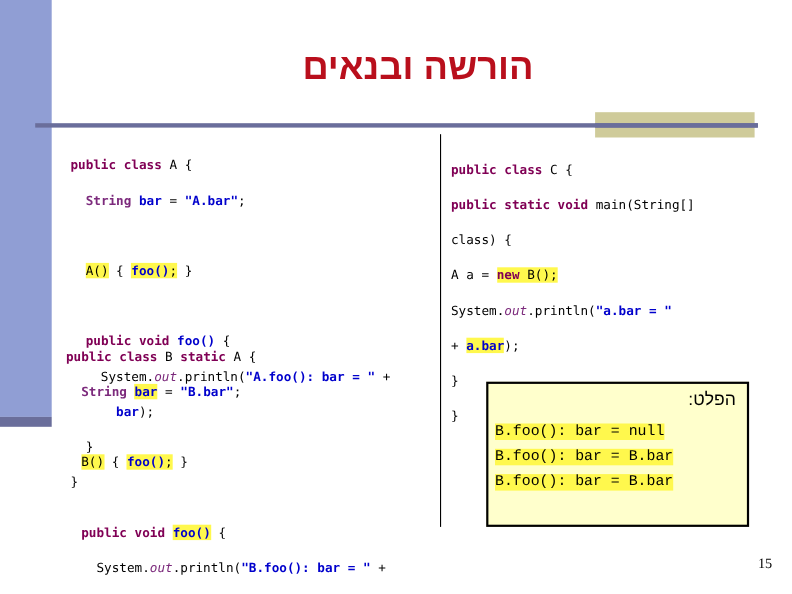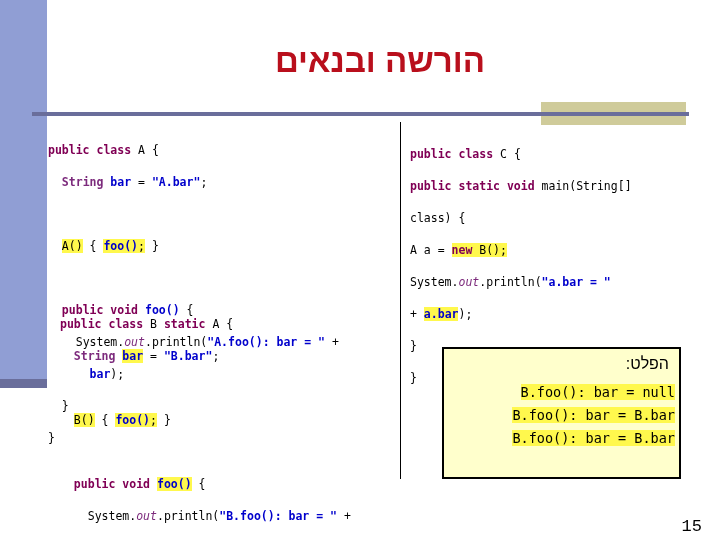--- a/index.html
+++ b/index.html
@@ -88,21 +88,21 @@
 
   
   .code-block {
     position: absolute;
     font-family: "DejaVu Sans Mono", "Liberation Mono", monospace;
     font-size: 11.5px;
     line-height: 16px;
     color: #000000;
     white-space: pre-wrap;
   }
-  #code-a   { left: 48px;  top: 126px; width: 335px; }
+  #code-a   { left: 64px;  top: 126px; width: 335px; }
   #code-b   { left: 60px;  top: 300px; width: 335px; }
   #code-c   { left: 410px; top: 130px; width: 310px;
               text-align: left; }
 
   .code-line { display: block; min-height: 16px; }
 
   
   .kw   { color: #800055; font-weight: bold; }
   .typ  { color: #7C2A7C; font-weight: bold; }
   .var  { color: #0000CC; font-weight: bold; }
@@ -114,21 +114,20 @@
   
   #output-box {
     position: absolute;
     left: 442px;
     top: 347px;
     width: 239px;
     height: 132px;
     background: #FFFFCC;
     border: 2px solid #000000;
     box-sizing: border-box;
-    text-align: right;
   }
   #output-title {
     position: absolute;
     right: 10px;
     top: 6px;
     direction: rtl;
     color: #000000;
     font-size: 16px;
     font-family: "Liberation Sans", sans-serif;
   }
@@ -138,31 +137,32 @@
     top: 32px;
     right: 4px;
     font-family: "DejaVu Sans Mono", "Liberation Mono", monospace;
     font-size: 13.5px;
     line-height: 23px;
     color: #000000;
   }
   #output-lines .out-line {
     display: block;
     white-space: pre;
+    font-family: Liberation Mono, monospace;
   }
   #output-lines .out-line > span { background: #FFF84D; }
 
   
   #page-number {
     position: absolute;
     right: 18px;
-    bottom: 4px;
-    font-size: 17px;
-    color: #000000;
-    font-family: Liberation Mono, monospace;
+    bottom: 20px;
+    font-size: 13px;
+    color: #000000;
+    font-family: Liberation Serif, serif;
   }
 </style>
 </head>
 <body>
 
 <div id="sidebar-band"></div>
 <div id="sidebar-foot"></div>
 
 <div id="title">הורשה ובנאים</div>
 

